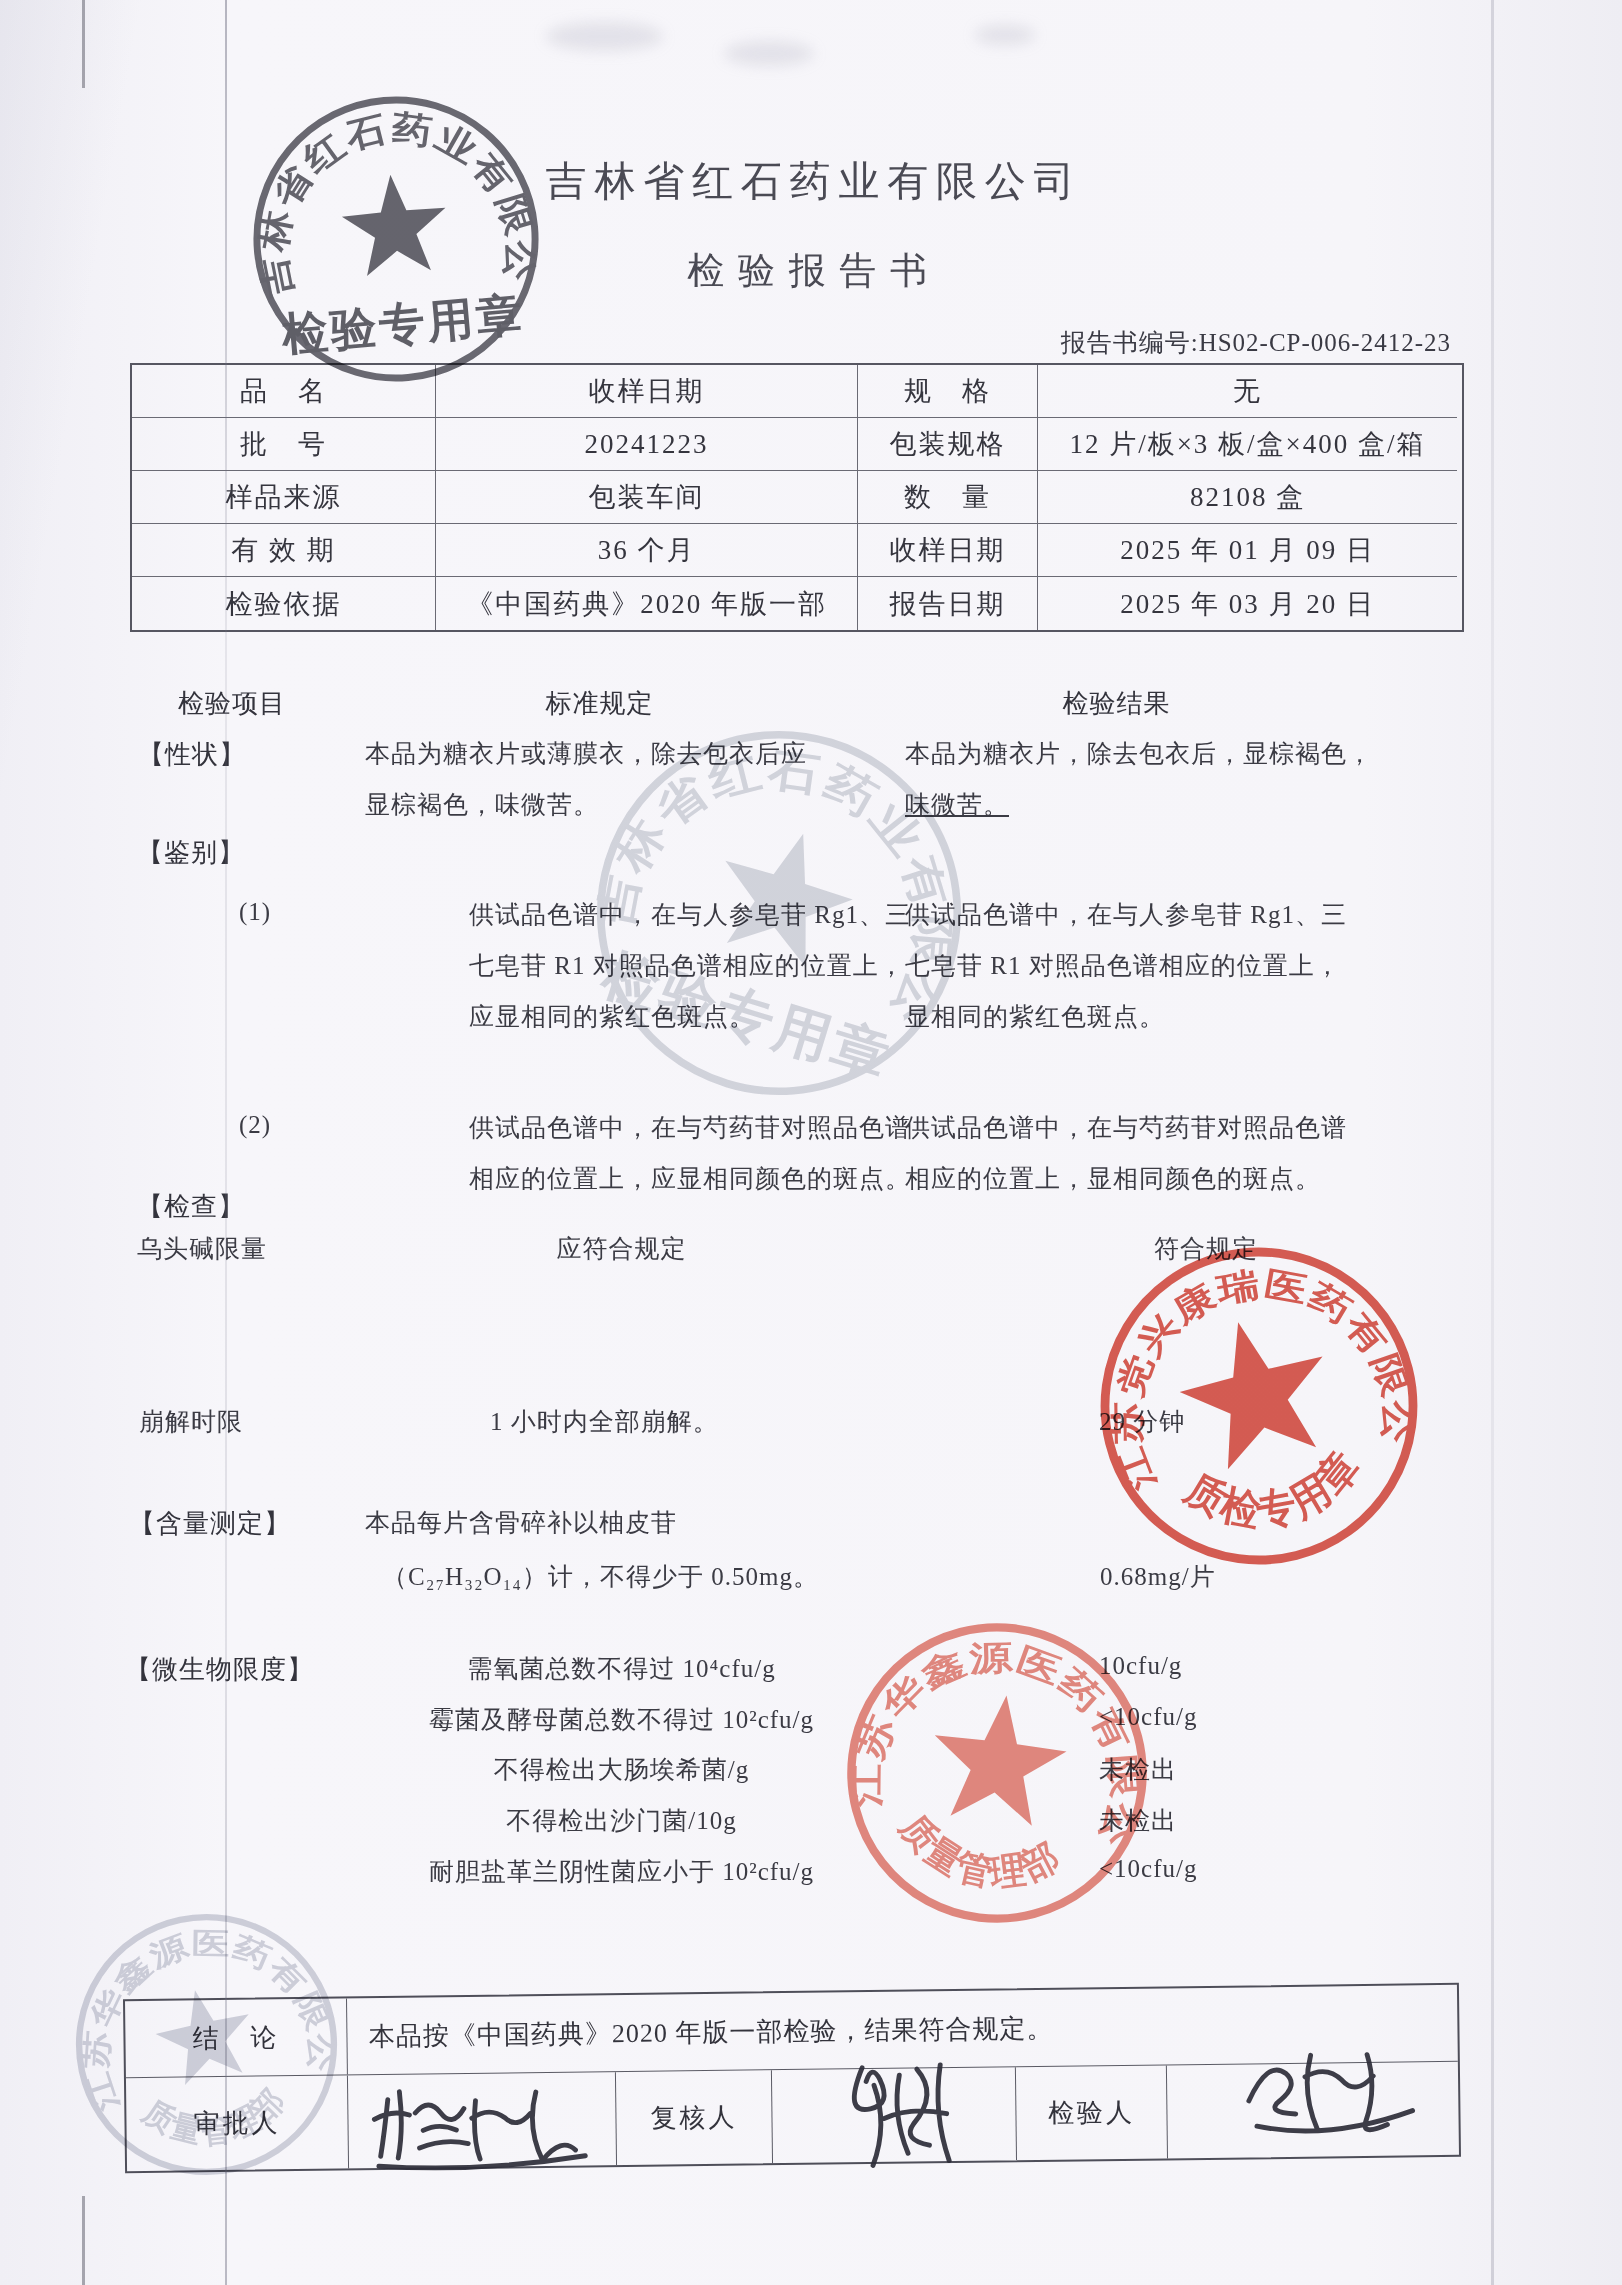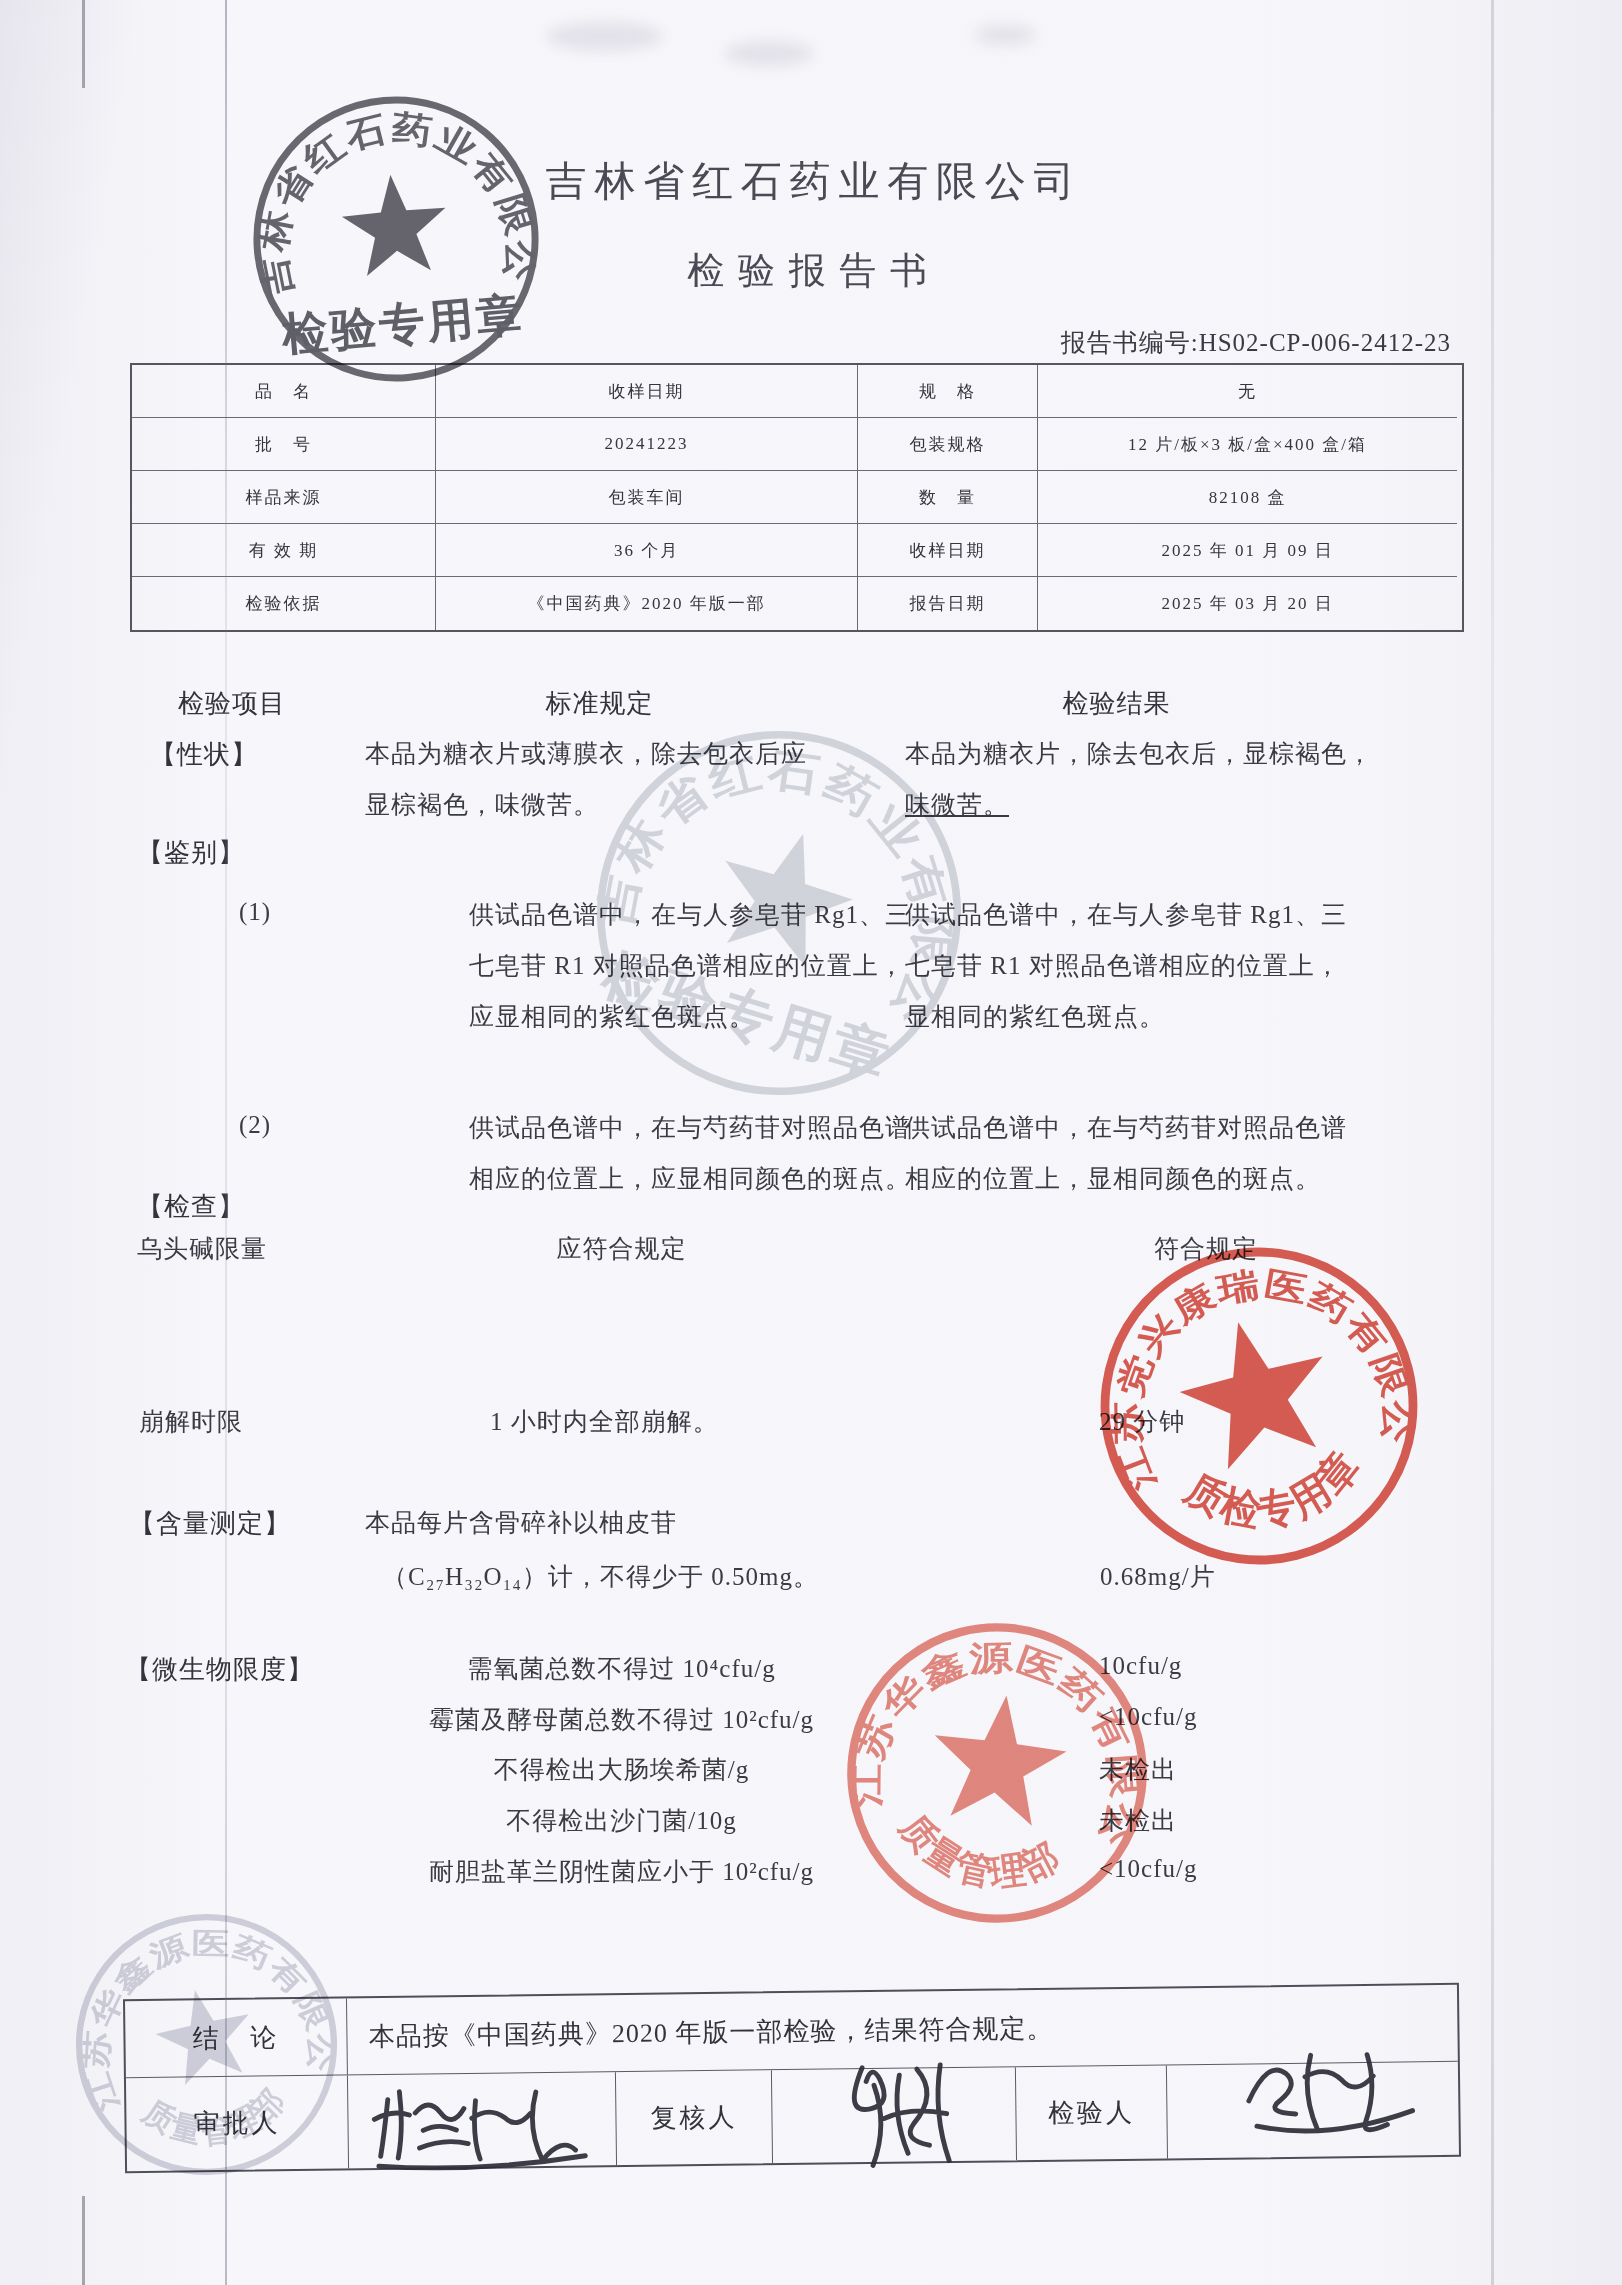--- a/index.html
+++ b/index.html
@@ -17,21 +17,21 @@
     font-size:41px;letter-spacing:7.8px;color:#4a4a54;z-index:2;}
   .title2{position:absolute;left:385px;top:246px;width:858px;text-align:center;
     font-size:37px;letter-spacing:13.7px;color:#4a4a54;z-index:2;}
   .repno{position:absolute;right:172px;top:326px;font-size:25px;letter-spacing:1px;color:#3a3a44;z-index:2;}
   
   .itable{position:absolute;left:130px;top:363px;width:1330px;z-index:1;
     display:grid;grid-template-columns:304px 422px 180px 419px;grid-auto-rows:53px;
     border:2px solid #565661;background:rgba(255,255,255,0.0);}
   .itable>div{border-right:1px solid #6a6a74;border-bottom:1px solid #6a6a74;
     display:flex;align-items:center;justify-content:center;
-    font-size:17px;letter-spacing:2px;color:#35353e;white-space:nowrap;overflow:visible;}
+    font-size:27px;letter-spacing:2px;color:#35353e;white-space:nowrap;overflow:visible;}
   .itable>div.nr{border-right:none;}
   .itable>div.nb{border-bottom:none;}
   
   .ctable{position:absolute;left:124px;top:1991px;width:1332px;height:170px;
     border:2px solid #4e4e59;transform:rotate(-0.7deg);z-index:1;}
   .crow{position:absolute;left:0;width:100%;display:flex;}
   .crow1{top:0;height:76px;border-bottom:1px solid #5a5a64;}
   .crow2{top:77px;height:93px;}
   .ccell{border-right:1px solid #5a5a64;display:flex;align-items:center;justify-content:center;
     font-size:26px;letter-spacing:2.9px;color:#33333c;white-space:nowrap;box-sizing:border-box;}
@@ -89,21 +89,21 @@
     <div class="nb">检验依据</div>
     <div class="nb">《中国药典》2020 年版一部</div>
     <div class="nb">报告日期</div>
     <div class="nr nb">2025 年 03 月 20 日</div>
   </div>
 
   <div class="t lbl" style="left:154px;top:686px;margin-left:24px;">检验项目</div>
   <div class="t lbl tc" style="left:463px;top:686px;width:273px;">标准规定</div>
   <div class="t lbl tc" style="left:980px;top:686px;width:273px;">检验结果</div>
 
-  <div class="t lbl" style="left:150px;top:737px;">【性状】</div>
+  <div class="t lbl" style="left:138px;top:737px;">【性状】</div>
   <div class="t" style="left:365px;top:737px;">本品为糖衣片或薄膜衣，除去包衣后应</div>
   <div class="t" style="left:365px;top:788px;">显棕褐色，味微苦。</div>
   <div class="t" style="left:905px;top:737px;">本品为糖衣片，除去包衣后，显棕褐色，</div>
   <div class="t" style="left:905px;top:788px;text-decoration:underline;">味微苦。</div>
 
   <div class="t lbl" style="left:137px;top:835px;">【鉴别】</div>
   <div class="t" style="left:239px;top:898px;">(1)</div>
   <div class="t" style="left:469px;top:898px;">供试品色谱中，在与人参皂苷 Rg1、三</div>
   <div class="t" style="left:469px;top:949px;">七皂苷 R1 对照品色谱相应的位置上，</div>
   <div class="t" style="left:469px;top:1000px;">应显相同的紫红色斑点。</div>

